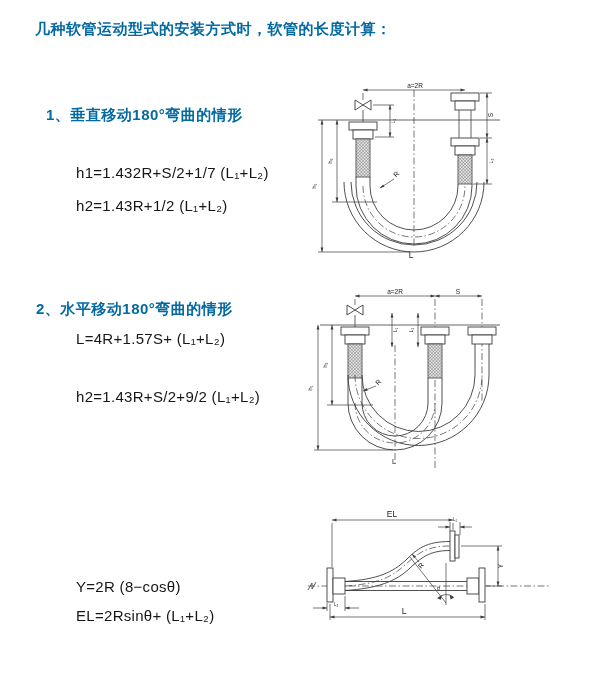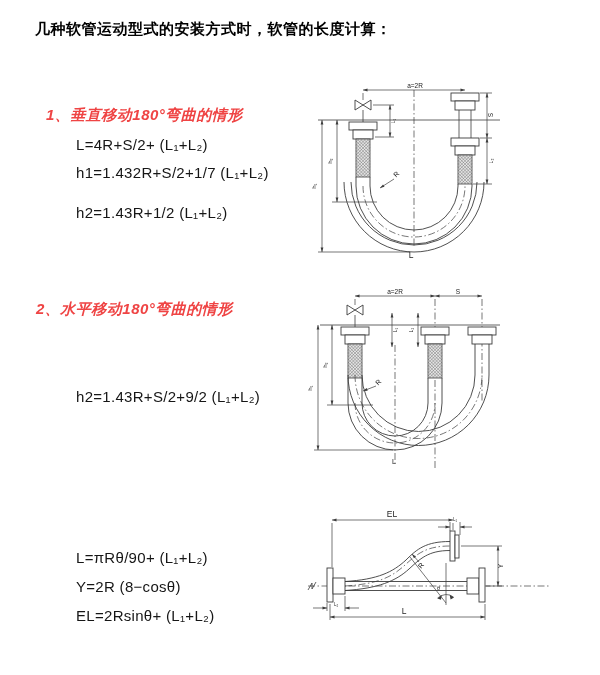--- a/index.html
+++ b/index.html
@@ -1,21 +1,21 @@
 <!DOCTYPE html>
 <html><head>
 <meta charset="utf-8">
 <style>
   html,body{margin:0;padding:0;background:#ffffff;}
   .page{position:relative;width:600px;height:675px;background:#ffffff;overflow:hidden;
         font-family:"Liberation Sans","DejaVu Sans",sans-serif;color:#111;}
   .doc-title{position:absolute;left:35px;top:20px;font-size:15px;font-weight:600;
-             letter-spacing:0.5px;color:#000000;white-space:nowrap;}
+             letter-spacing:0.5px;color:#0369a1;white-space:nowrap;}
   .sec-heading{position:absolute;font-size:15px;font-weight:600;letter-spacing:0.5px;
-               color:#ef4444;white-space:nowrap;font-style:italic;}
+               color:#0369a1;white-space:nowrap;}
   .formula{position:absolute;font-size:15px;font-weight:500;letter-spacing:0.3px;
            color:#161616;white-space:nowrap;}
   svg{position:absolute;overflow:visible;}
   svg text{font-family:"Liberation Sans","DejaVu Sans",sans-serif;fill:#1c1c1c;}
   .lab{text-anchor:middle;}
   .t45{font-size:4.5px}.t5{font-size:5px}.t55{font-size:5.5px}
   .t65{font-size:6.5px}.t7{font-size:7px}.t8{font-size:8.5px}
   .cl{stroke:#3c3c3c;stroke-width:0.7;fill:none;stroke-dasharray:7 2.5 1.5 2.5;}
   .thin{stroke:#3c3c3c;stroke-width:0.8;fill:none;}
   .dim{stroke:#3c3c3c;stroke-width:0.7;fill:none;}
@@ -24,28 +24,27 @@
   .braid{stroke:#3c3c3c;stroke-width:0.8;fill:#e4e4e4;}
 </style>
 </head>
 <body>
 
 <div class="page">
 
   <div class="doc-title">几种软管运动型式的安装方式时，软管的长度计算：</div>
 
   <div class="sec-heading" style="left:46px;top:106px">1、垂直移动180°弯曲的情形</div>
-  <div class="formula" style="left:76px;top:136px">L=4R+S/2+ (L₁+L₂)</div>
   <div class="formula" style="left:76px;top:164px">h1=1.432R+S/2+1/7 (L₁+L₂)</div>
-  <div class="formula" style="left:76px;top:204px">h2=1.43R+1/2 (L₁+L₂)</div>
+  <div class="formula" style="left:76px;top:197px">h2=1.43R+1/2 (L₁+L₂)</div>
 
   <div class="sec-heading" style="left:36px;top:300px">2、水平移动180°弯曲的情形</div>
+  <div class="formula" style="left:76px;top:330px">L=4R+1.57S+ (L₁+L₂)</div>
   <div class="formula" style="left:76px;top:388px">h2=1.43R+S/2+9/2 (L₁+L₂)</div>
 
-  <div class="formula" style="left:76px;top:549px">L=πRθ/90+ (L₁+L₂)</div>
   <div class="formula" style="left:76px;top:578px">Y=2R (8−cosθ)</div>
   <div class="formula" style="left:76px;top:607px">EL=2Rsinθ+ (L₁+L₂)</div>
 
   <svg style="left:305px;top:80px" width="290" height="180" viewBox="0 0 290 180">
 
     <line class="cl" x1="109" y1="10" x2="109" y2="168"></line>
     <line class="thin" x1="13" y1="40" x2="195" y2="40"></line>
 
     <line class="dim" x1="58" y1="10" x2="160" y2="10"></line>
     <text class="lab t65" x="110" y="7.5">a=2R</text>

